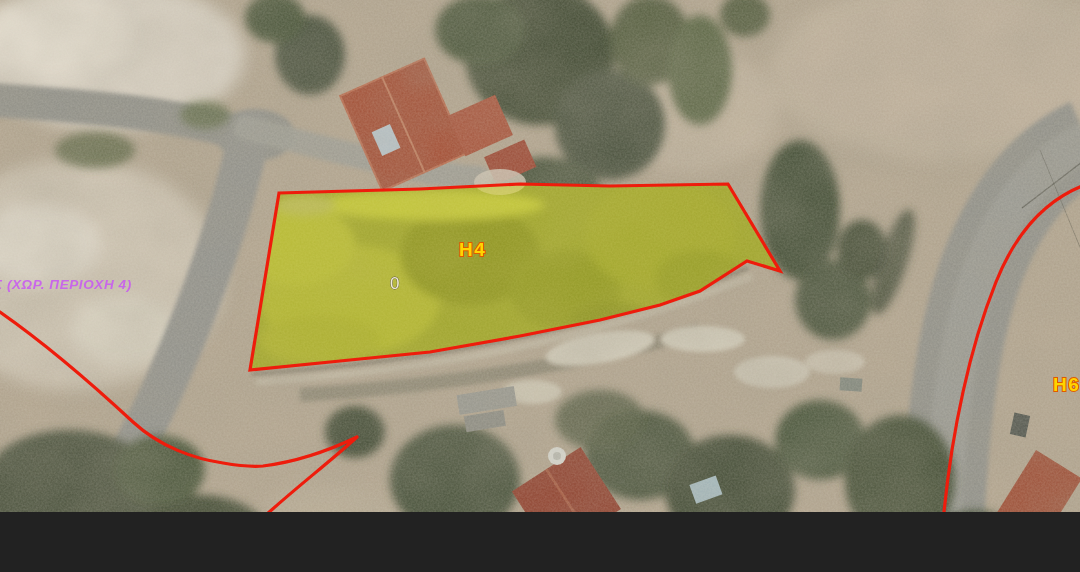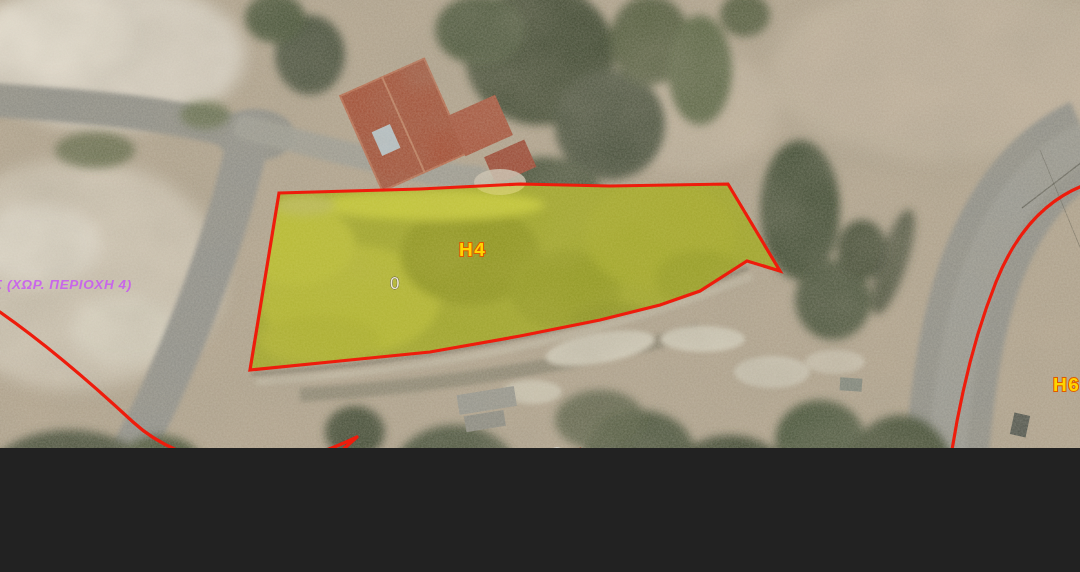--- a/index.html
+++ b/index.html
@@ -1,17 +1,17 @@
 <!DOCTYPE html>
 <html><head>
 <meta charset="utf-8">
 <style>
   html,body{margin:0;padding:0;background:#222;}
   .stage{
-    position:relative;width:1080px;height:448px;overflow:hidden;
+    position:relative;width:1080px;height:512px;overflow:hidden;
     background:#b2a48e;font-family:"Liberation Sans",sans-serif;
   }
   .stage svg{display:block;width:1080px;height:572px;}
   
   .plot-label{
     font-family:"Liberation Sans",sans-serif;font-weight:bold;font-size:19px;
     letter-spacing:1.5px;fill:#ffd400;stroke:#e05a00;stroke-width:2px;
     paint-order:stroke;
   }
   .point-label{

